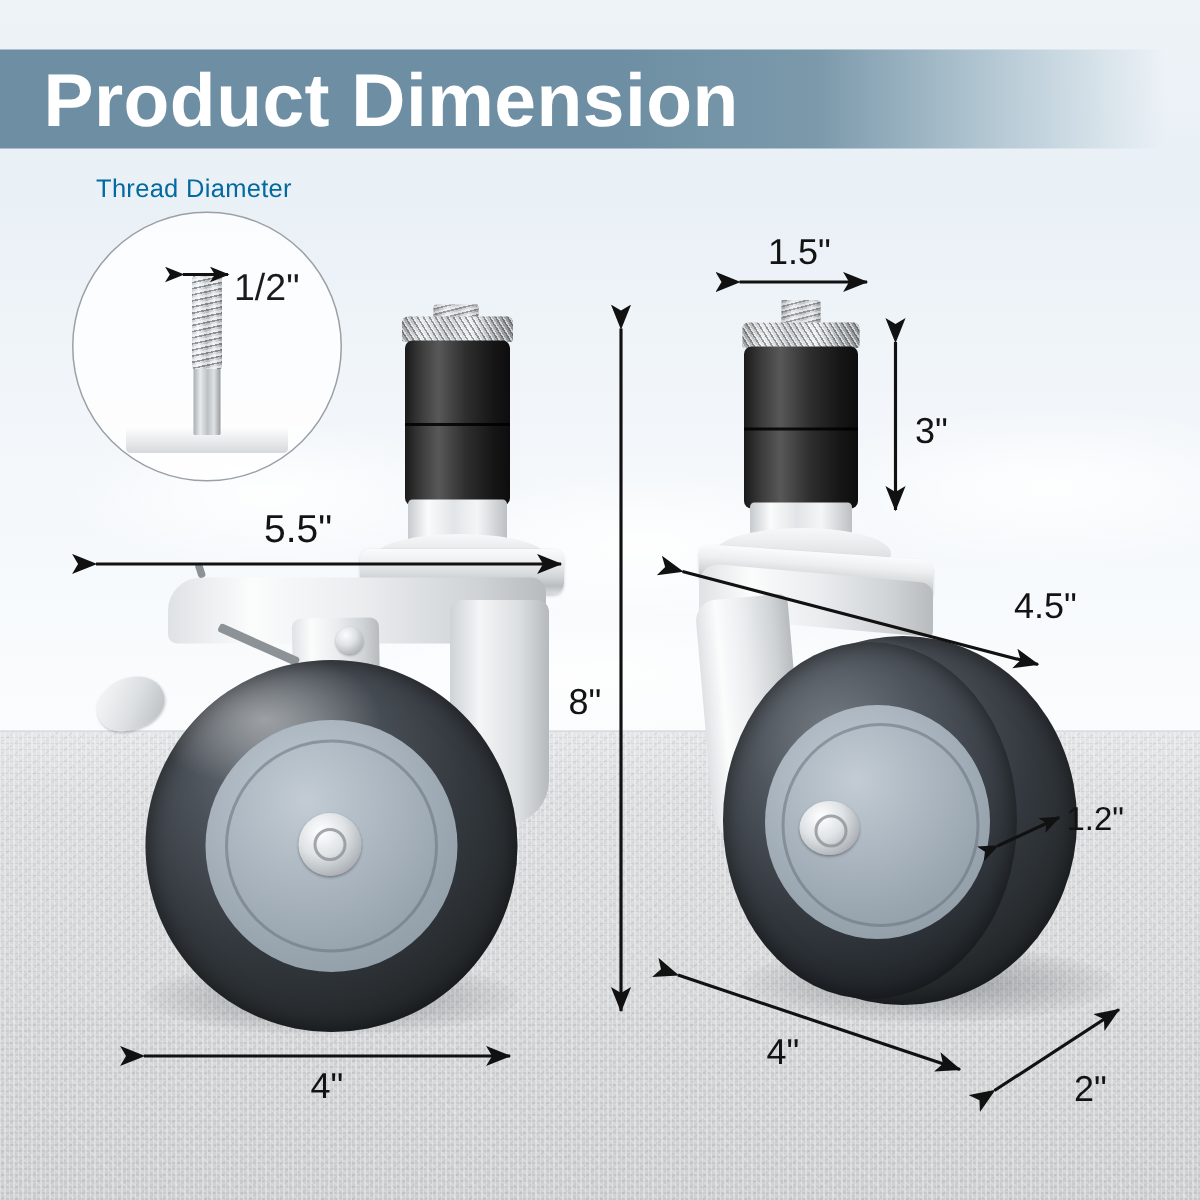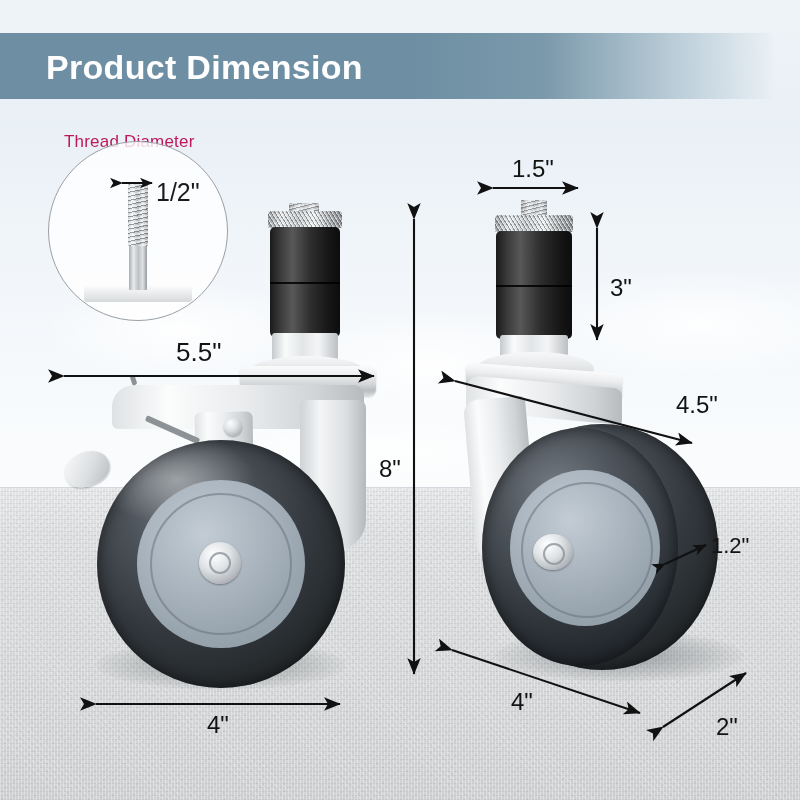--- a/index.html
+++ b/index.html
@@ -24,26 +24,26 @@
            repeating-linear-gradient(90deg, rgba(255,255,255,.55) 0 1px, rgba(0,0,0,0) 1px 3px),
            repeating-linear-gradient(0deg, rgba(120,125,130,.22) 0 1px, rgba(0,0,0,0) 1px 4px),
            repeating-linear-gradient(45deg, rgba(255,255,255,.35) 0 1px, rgba(0,0,0,0) 1px 5px),
            repeating-linear-gradient(-38deg, rgba(110,115,120,.16) 0 1px, rgba(0,0,0,0) 1px 6px);}
   .horizon{position:absolute;left:0;top:487px;width:800px;height:3px;
            background:linear-gradient(180deg,rgba(190,196,202,.75),rgba(220,224,228,0));}
 
   
   .banner{position:absolute;left:0;top:33px;width:800px;height:66px;
           background:linear-gradient(90deg,#6e8fa3 0%,#6e8fa3 52%,#7b99ab 68%,#b9ccd7 84%,rgba(255,255,255,0) 97%);}
-  .banner-title{position:absolute;left:46px;top:40px;width:560px;height:54px;
-          color:#fff;font-size:34px;font-weight:bold;letter-spacing:.3px;line-height:54px;
+  .banner-title{position:absolute;left:29px;top:40px;width:560px;height:54px;
+          color:#fff;font-size:50px;font-weight:bold;letter-spacing:.3px;line-height:54px;
           white-space:nowrap;}
 
   
-  .inset-label{position:absolute;left:64px;top:132px;font-size:17px;color:#be185d;
+  .inset-label{position:absolute;left:64px;top:116px;font-size:17px;color:#0369a1;
                letter-spacing:.2px;white-space:nowrap;}
   .inset-circle{position:absolute;left:48px;top:141px;width:180px;height:180px;
                 border-radius:50%;border:1px solid #9aa0a6;background:rgba(255,255,255,.80);
                 box-sizing:border-box;}
   .bolt{position:absolute;left:126px;top:184px;width:24px;height:110px;}
   .bolt-thread{position:absolute;left:2px;top:0;width:20px;height:62px;border-radius:2px;
       background:linear-gradient(90deg,#c9cdd0 0%,#f2f4f5 22%,#b4b9bd 50%,#e6e9eb 74%,#9ea3a7 100%);}
   .bolt-thread::after{content:"";position:absolute;inset:0;border-radius:2px;
       background:repeating-linear-gradient(-12deg,rgba(80,85,90,.55) 0 1px,rgba(255,255,255,.5) 1px 2.6px,rgba(0,0,0,0) 2.6px 4px);}
   .bolt-shank{position:absolute;left:3px;top:60px;width:18px;height:46px;border-radius:1px;

